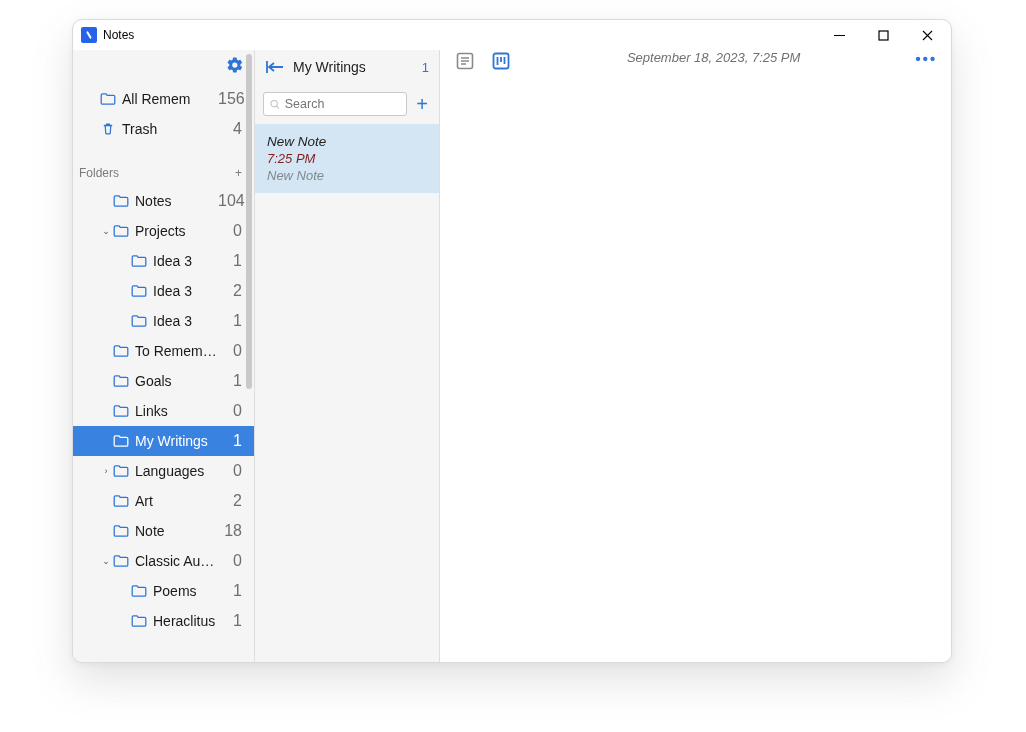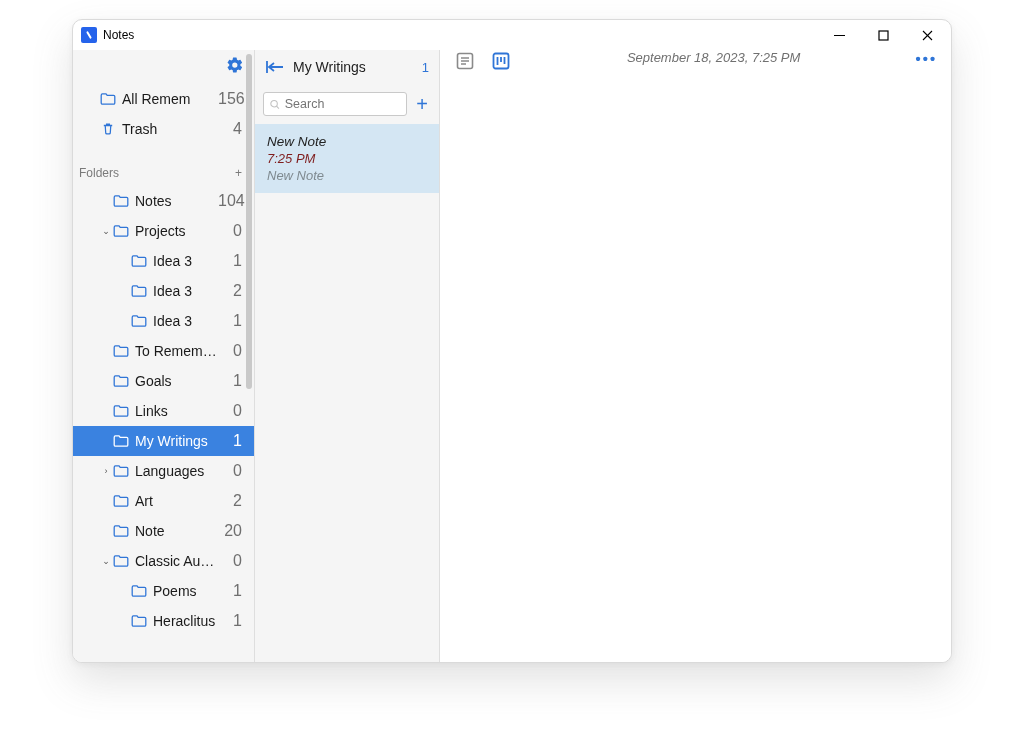--- a/index.html
+++ b/index.html
@@ -255,21 +255,21 @@
             <span class="count">2</span>
           </div>
           <div class="sb-item indent1">
             <span class="chev"></span>
             <span class="foldericon">
               <svg class="folder-outline" viewBox="0 0 20 16">
                 <path d="M1.5 3.5 L1.5 13 Q1.5 14.5 3 14.5 L17 14.5 Q18.5 14.5 18.5 13 L18.5 5 Q18.5 3.5 17 3.5 L9 3.5 L7.5 1.5 L3 1.5 Q1.5 1.5 1.5 3.5 Z"></path>
               </svg>
             </span>
             <span class="label">Note</span>
-            <span class="count">20</span>
+            <span class="count">18</span>
           </div>
           <div class="sb-item indent1">
             <span class="chev">⌄</span>
             <span class="foldericon">
               <svg class="folder-outline" viewBox="0 0 20 16">
                 <path d="M1.5 3.5 L1.5 13 Q1.5 14.5 3 14.5 L17 14.5 Q18.5 14.5 18.5 13 L18.5 5 Q18.5 3.5 17 3.5 L9 3.5 L7.5 1.5 L3 1.5 Q1.5 1.5 1.5 3.5 Z"></path>
               </svg>
             </span>
             <span class="label">Classic Aut…</span>
             <span class="count">0</span>

